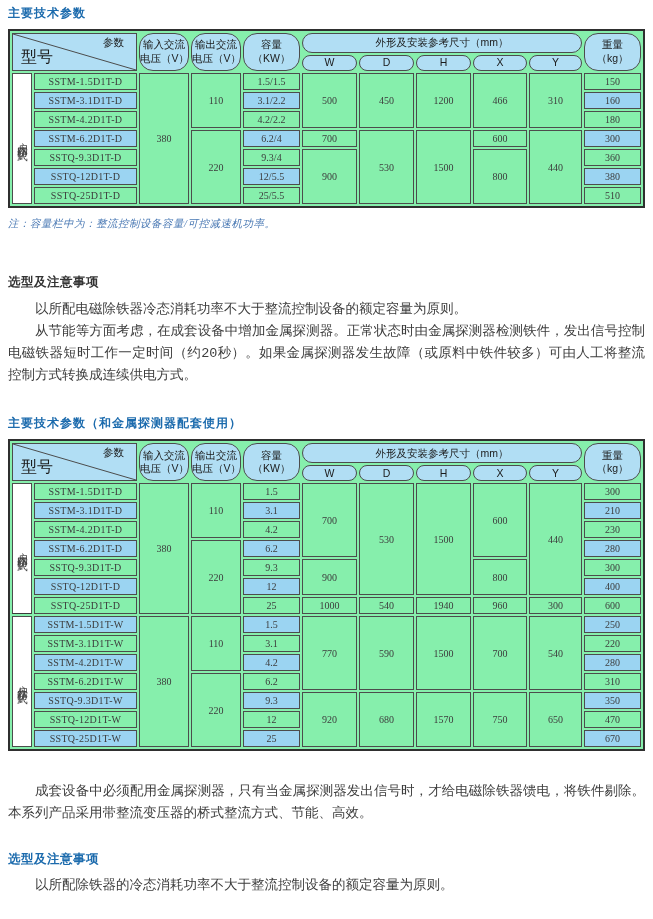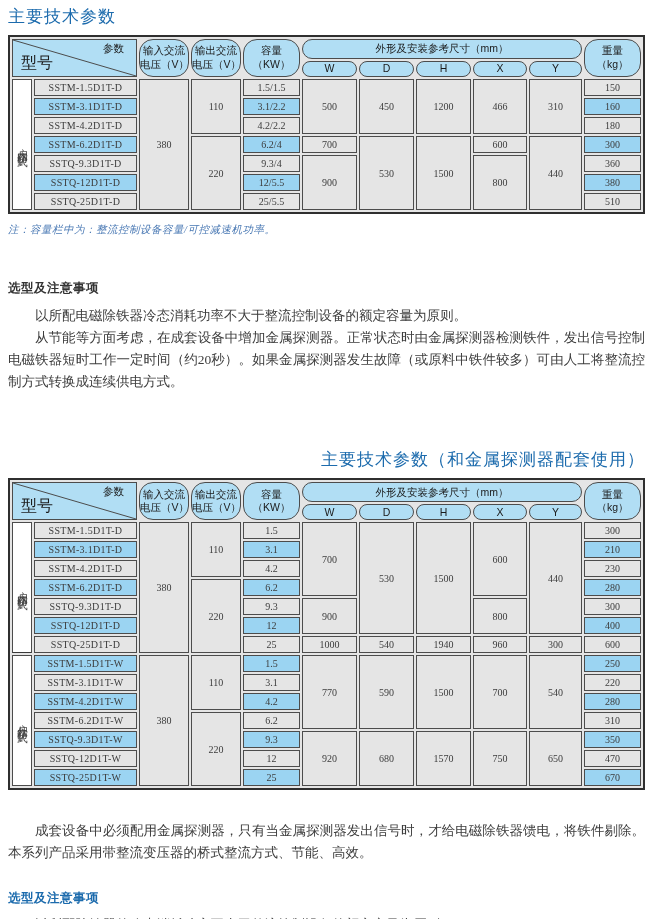--- a/index.html
+++ b/index.html
@@ -1,23 +1,23 @@
 <!DOCTYPE html>
 <html><head>
 <meta charset="utf-8">
 <style>
   html,body { margin:0; padding:0; background:#ffffff; }
   body { width:653px; font-family:"Liberation Sans", sans-serif; }
   .page { padding:5px 8px 10px 8px; box-sizing:border-box; width:653px; }
 
-  .tbl-title { font-size:17px; font-weight:normal; color:#1c6bad; margin:0 0 7px 0; letter-spacing:1px; }
-  .t2-title { margin-top:56px;text-align:right; }
+  .tbl-title { font-size:12px; font-weight:bold; color:#1c6bad; margin:0 0 7px 0; letter-spacing:1px; }
+  .t2-title { margin-top:29px; }
 
   table.spec { border-collapse:separate; border-spacing:2px; table-layout:fixed;
-               width:637px; border:2px solid #2f2f2f; background:#e5e5e5; }
+               width:637px; border:2px solid #2f2f2f; background:#86efac; }
   table.spec td { border:1px solid #4c4c4c; text-align:center; vertical-align:middle;
                   padding:0; overflow:hidden; white-space:nowrap; }
 
   td.hdr { background:#b1def4; font-size:10.5px; color:#1a1a1a; height:18px; line-height:1.3;border-radius:14px; }
   td.hdr .l { display:block; }
   td.sub { height:14px; }
 
   td.corner { background:#b1def4; position:relative; }
   td.corner svg { position:absolute; left:0; top:0; width:100%; height:100%; }
   .c-top { position:absolute; top:2px; right:12px; font-size:10.5px; color:#1a1a1a; }
@@ -31,21 +31,21 @@
   td.vlab.sep { border-bottom:1.5px solid #3a3a3a; }
   .vtext { writing-mode:vertical-rl; text-orientation:upright; display:inline-block;
            font-family:"Liberation Serif", serif; font-size:10.5px; letter-spacing:2px; color:#3e3e3e; }
 
   .note { font-family:"Liberation Serif", serif; font-style:italic; font-size:10.5px;
           color:#4a79b4; margin:9px 0 0 0; letter-spacing:0.5px; }
 
   .sec { font-size:12.5px; font-weight:bold; color:#343434; margin:43px 0 0 0; letter-spacing:0.5px; }
   .sec.blue { color:#1c6bad; margin-top:26px; }
 
-  .para { font-family:Liberation Serif, serif; font-size:13.5px; color:#3d3d3d;
+  .para { font-family:Liberation Mono, monospace; font-size:13.5px; color:#3d3d3d;
           line-height:1.62; margin:8px 0 0 0; text-indent:2em; text-align:justify; }
   .para.gap-lg { margin-top:30px; }
   .para.gap-sm { margin-top:7px; }
 </style>
 </head>
 <body>
 
 <div class="page">
 
   <h2 class="tbl-title">主要技术参数</h2>

